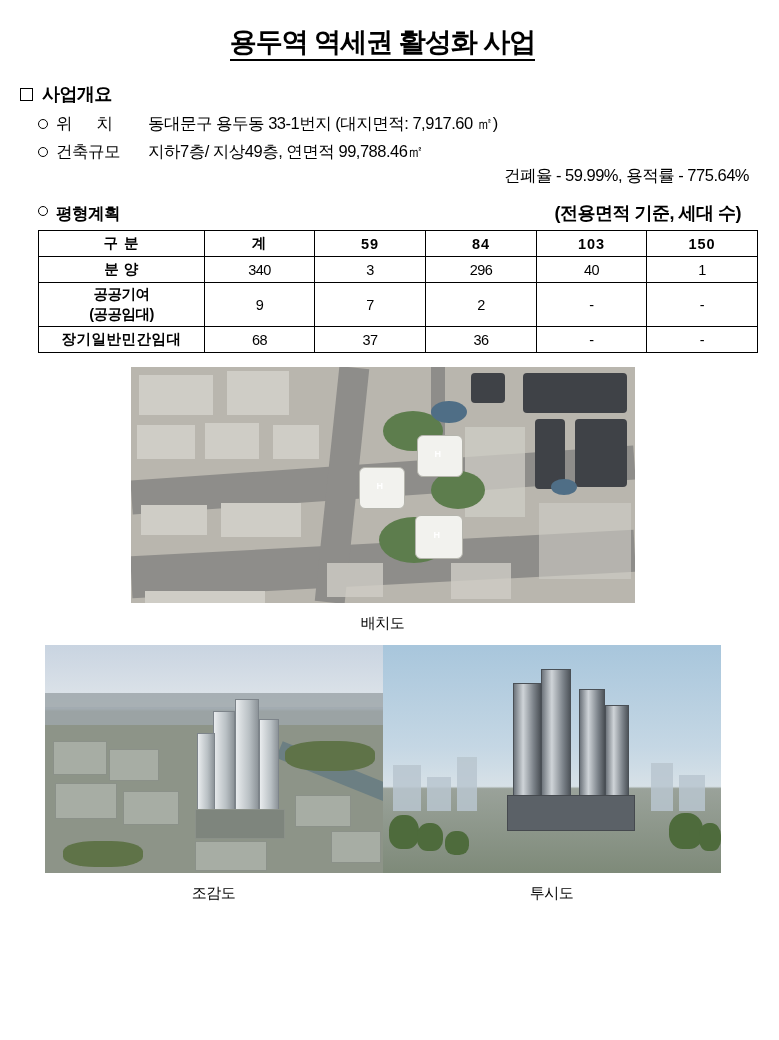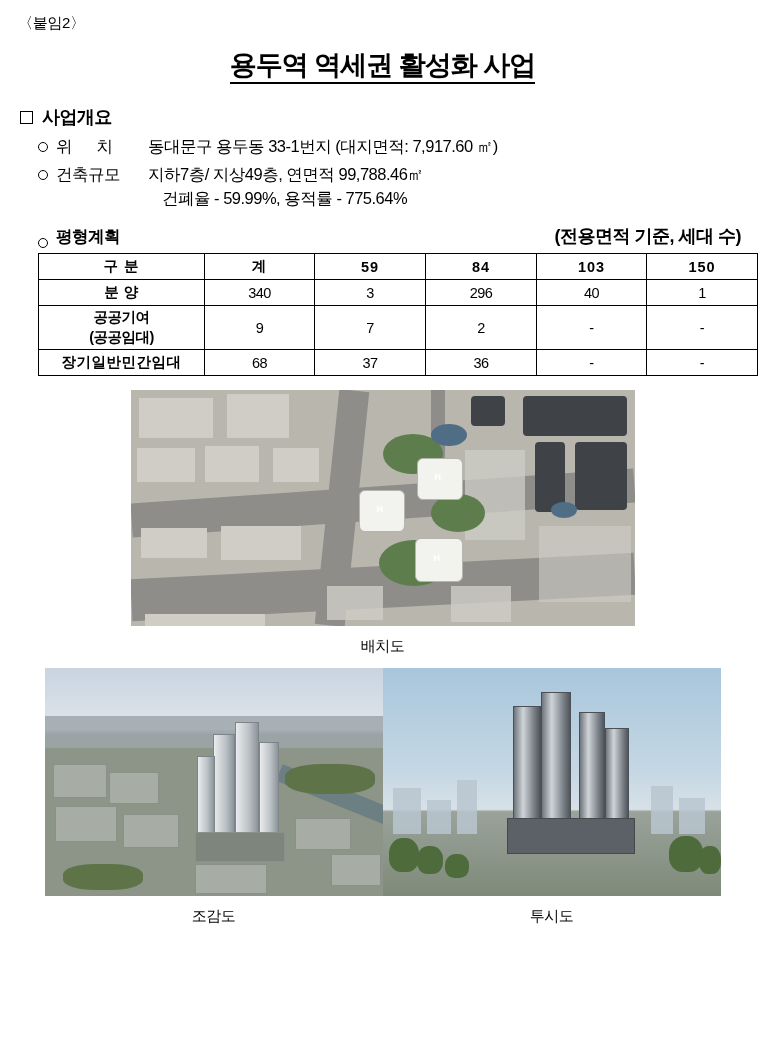--- a/index.html
+++ b/index.html
@@ -76,31 +76,32 @@
     flex: 0 0 auto;
     width: 92px;
     white-space: pre;
   }
   .bval {
     flex: 1 1 auto;
   }
   .bval .indent {
     display: block;
     margin-left: 14px;
+    text-align: right;
   }
   .plan-head {
     display: flex;
     align-items: flex-end;
     justify-content: space-between;
     margin: 14px 0 5px 22px;
     padding-right: 8px;
   }
   .plan-head-left {
     display: flex;
-    align-items: flex-end;
+    align-items: flex-start;
     font-size: 16.5px;
     font-weight: bold;
     letter-spacing: -0.5px;
   }
   .plan-head-left .circ {
     margin-top: 3px;
   }
   .plan-note {
     font-size: 18px;
     letter-spacing: -0.5px;
@@ -260,21 +261,20 @@
     position: absolute;
     background: #4e6b3c;
     border-radius: 45% 45% 40% 40%;
   }
 </style>
 </head>
 <body>
 
 <div class="page">
 
-  <div class="attach-label">〈붙임2〉</div>
 
   <div class="doc-title">
     <span>용두역 역세권 활성화 사업</span>
   </div>
 
   <div class="section-head">
     <span class="sq"></span>
     <span>사업개요</span>
   </div>
 

